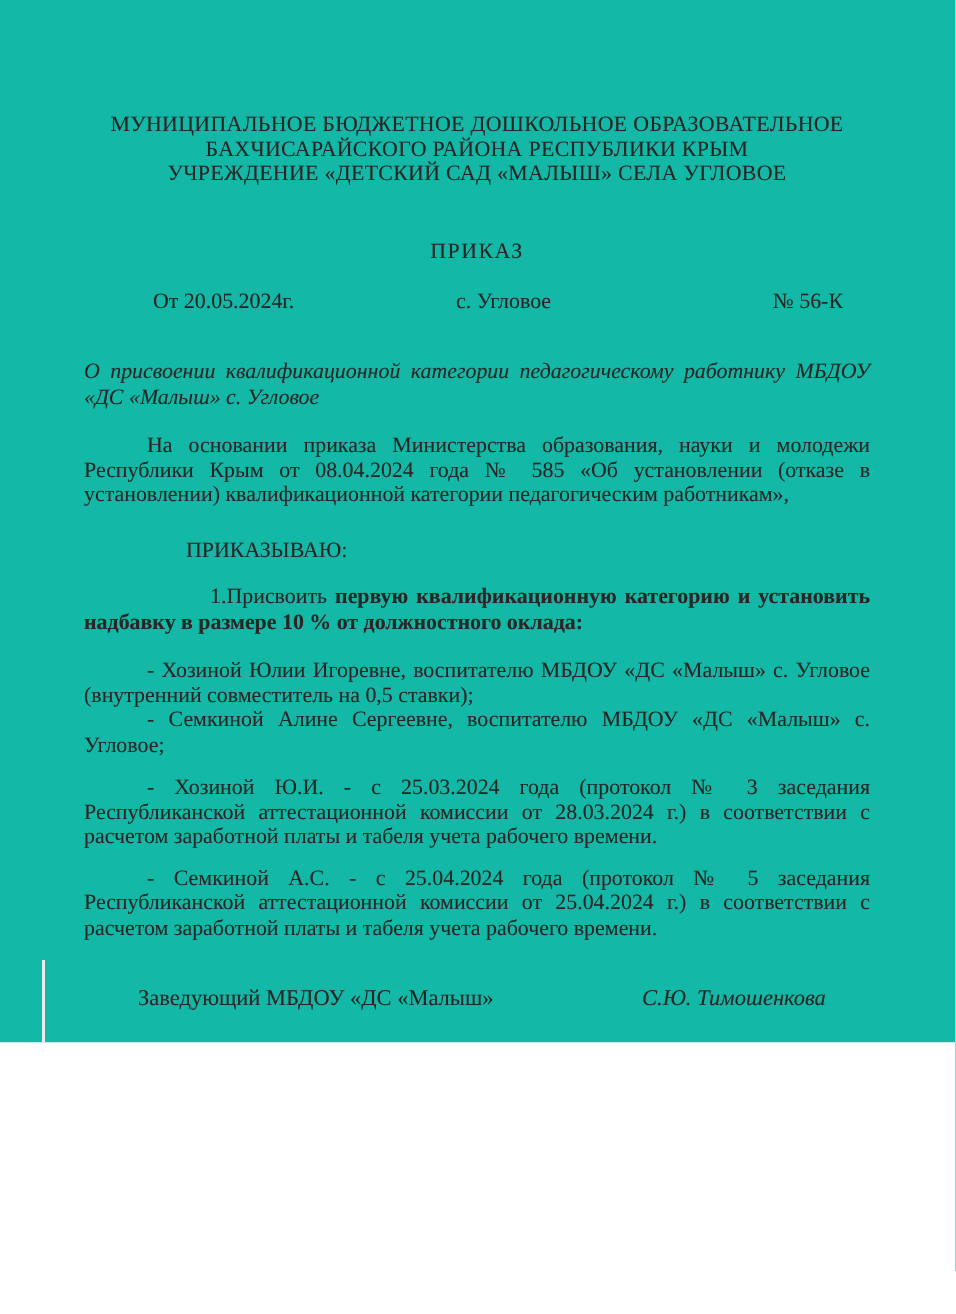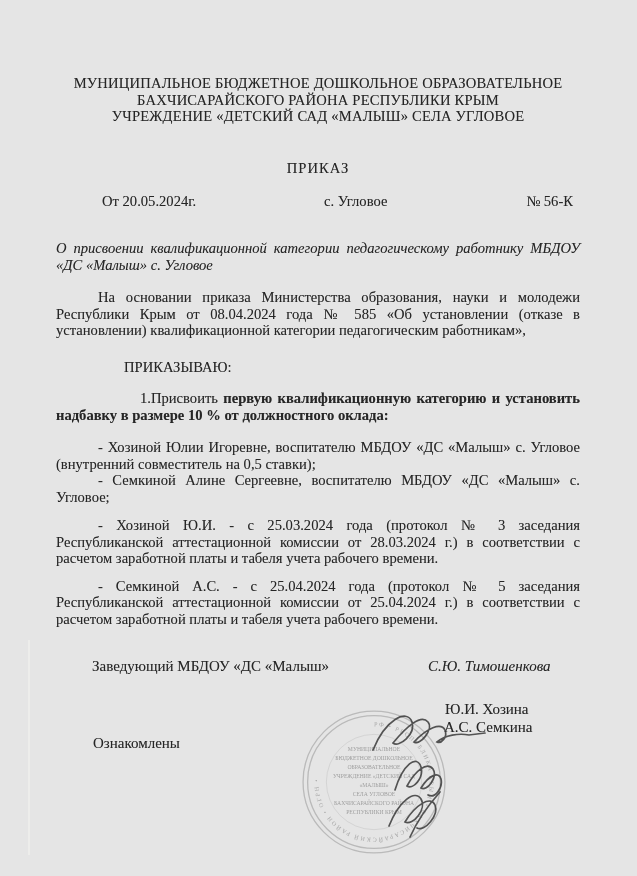--- a/index.html
+++ b/index.html
@@ -1,38 +1,38 @@
 <!DOCTYPE html>
 <html lang="ru"><head>
 <meta charset="utf-8">
 <style>
   html,body{margin:0;padding:0;background:#ffffff;}
   .page{
     position:relative;
-    width:637px;height:876px;
-    background:#e5e5e5;
+    width:637px;height:695px;
+    background:#14b8a6;
     overflow:hidden;
     font-family:"Liberation Serif","DejaVu Serif",serif;
     color:#262626;
   }
   .content{
     position:absolute;
     left:56px;top:75px;
     width:524px;
     font-size:14.6px;
     line-height:16.5px;
     text-shadow:0 0 0.5px rgba(60,60,60,0.35);
   }
   .org-header{text-align:center;letter-spacing:0.2px;margin:0;}
   .org-header div{white-space:nowrap;}
   .doc-title{text-align:center;margin-top:35px;letter-spacing:1px;}
   .meta{position:relative;height:17px;margin-top:17px;}
   .meta-date{position:absolute;left:46px;}
-  .meta-place{position:absolute;left:268px;}
-  .meta-number{position:absolute;right:7px;}
+  .meta-place{position:absolute;left:248px;}
+  .meta-number{position:absolute;right:18px;}
   .subject{font-style:italic;margin:30px 0 0;text-align:justify;}
   .para{margin:0;text-align:justify;text-indent:42px;}
   .preamble{margin-top:16px;}
   .order-word{margin-top:20px;text-indent:68px;}
   .item1{margin-top:15px;}
   .item-num{display:inline-block;min-width:26px;}
   .b{font-weight:bold;}
   .b1a{margin-top:16px;}
   .item2{margin-top:16px;}
   .b2a{margin-top:12px;}

